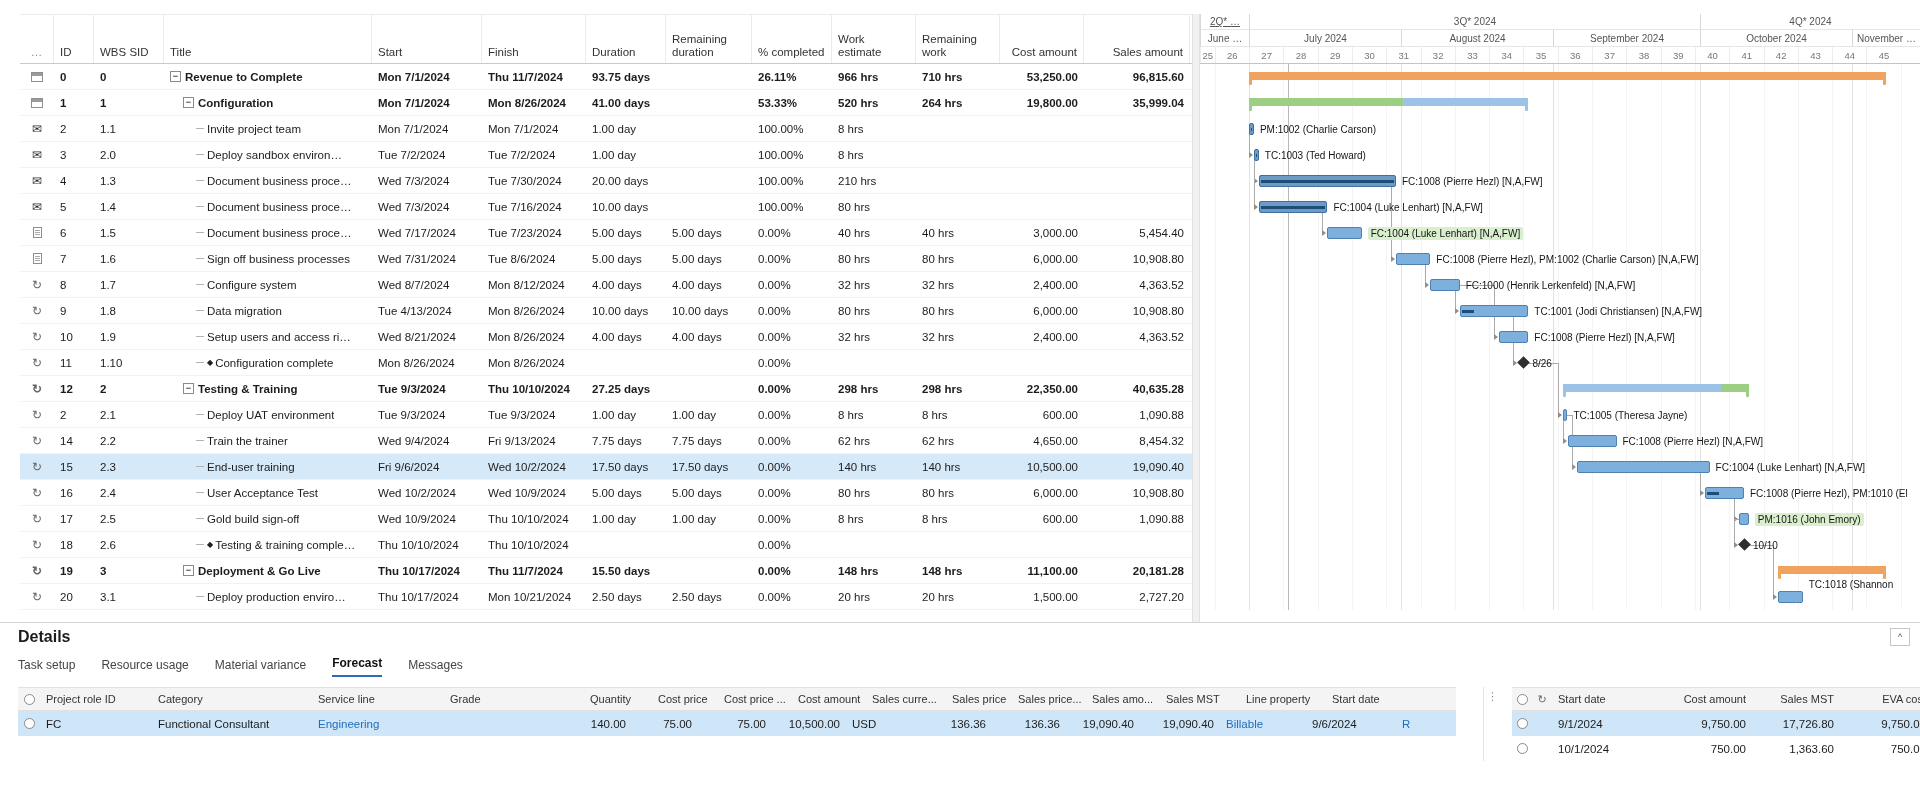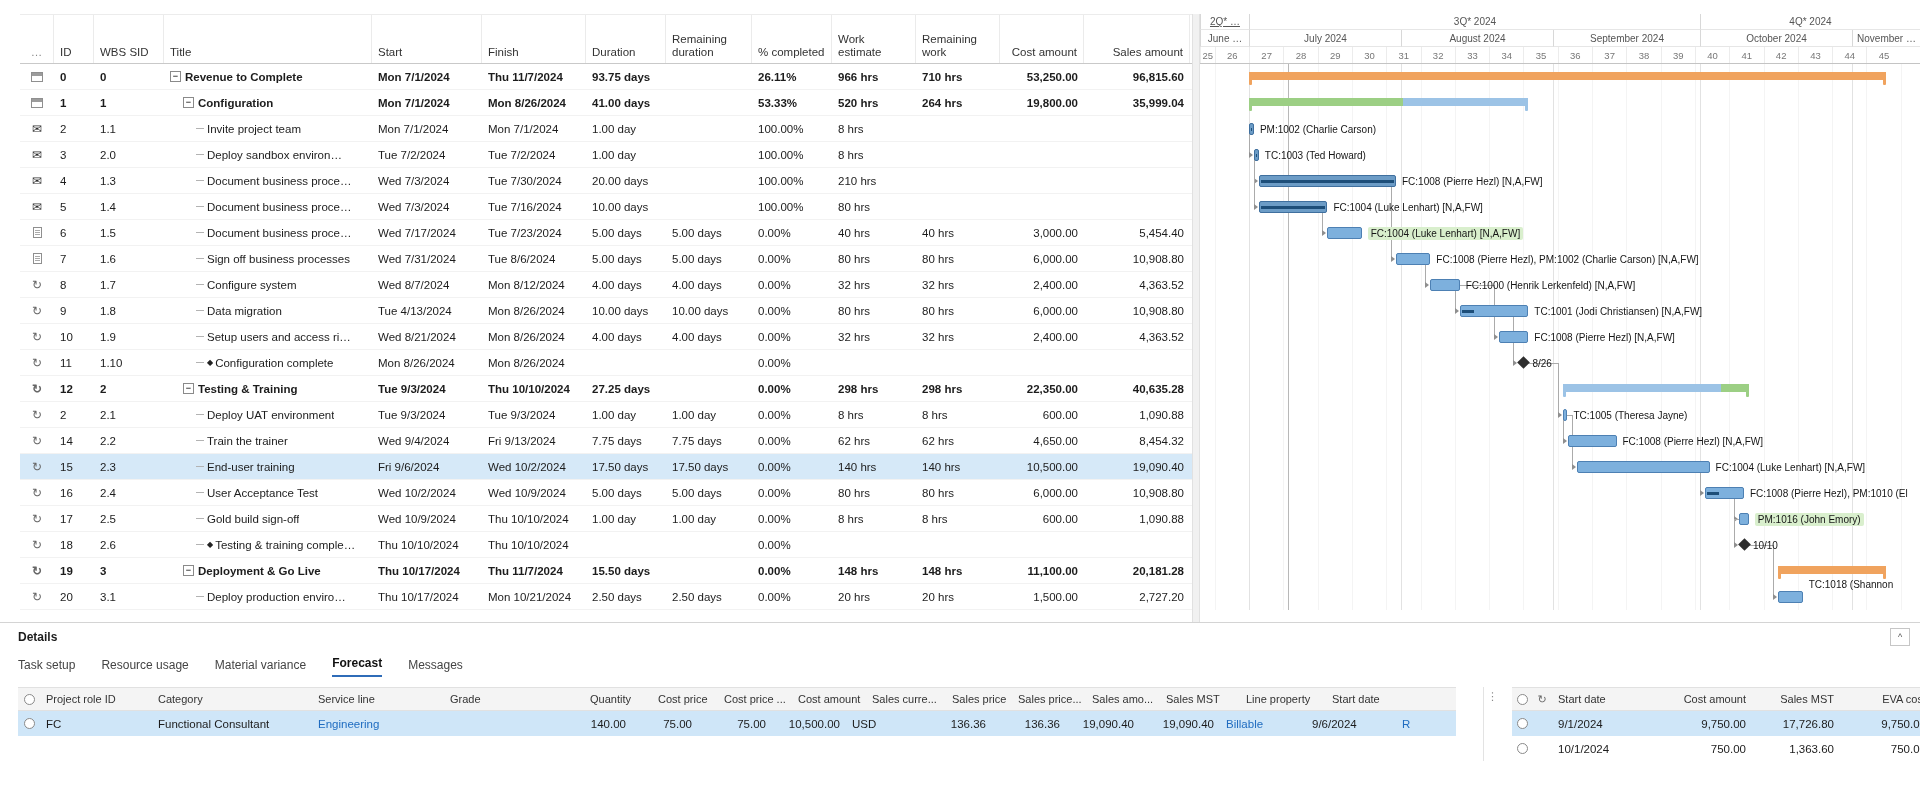--- a/index.html
+++ b/index.html
@@ -61,21 +61,21 @@
   .blab{position:absolute;font-size:10px;line-height:13px;color:#151515;white-space:nowrap;z-index:4}
   .blab.gr{background:#d9efcd;border-radius:2px;padding:0 3px}
   .lk{position:absolute;background:#ababab;z-index:1}
   .lk.h{height:1px}
   .lk.v{width:1px}
   .lkar{position:absolute;width:0;height:0;border-top:3px solid transparent;border-bottom:3px solid transparent;border-left:4px solid #8f8f8f;z-index:1}
 
   
   .details{flex:1;border-top:1px solid #d4d4d4;overflow:hidden}
   .details-titlebar{height:26px;display:flex;align-items:center;justify-content:space-between;padding:2px 10px 0 18px}
-  .details-title{font-weight:bold;font-size:12px}
+  .details-title{font-weight:bold;font-size:16px}
   .collapse-btn{width:20px;height:18px;border:1px solid #c6c6c6;background:#fff;font-size:9px;color:#555;line-height:14px;text-align:center}
   .tabs{display:flex;gap:26px;padding:2px 18px 0 18px;height:28px;align-items:flex-end}
   .tab{padding-bottom:5px;color:#444;font-size:12px;white-space:nowrap;cursor:default}
   .tab.active{color:#111;font-weight:bold;border-bottom:2px solid #2f6cb8}
   .details-tables{display:flex;padding:10px 0 0 18px}
   .dtable{flex:none}
   .th-row{display:flex;height:24px;background:#f4f4f4;border-top:1px solid #e1e1e1;border-bottom:1px solid #e1e1e1;align-items:center}
   .th{padding:0 6px;color:#333;font-size:11px;white-space:nowrap;overflow:hidden}
   .th.r{text-align:right}
   .td-row{display:flex;height:25px;align-items:center;background:#fff}

